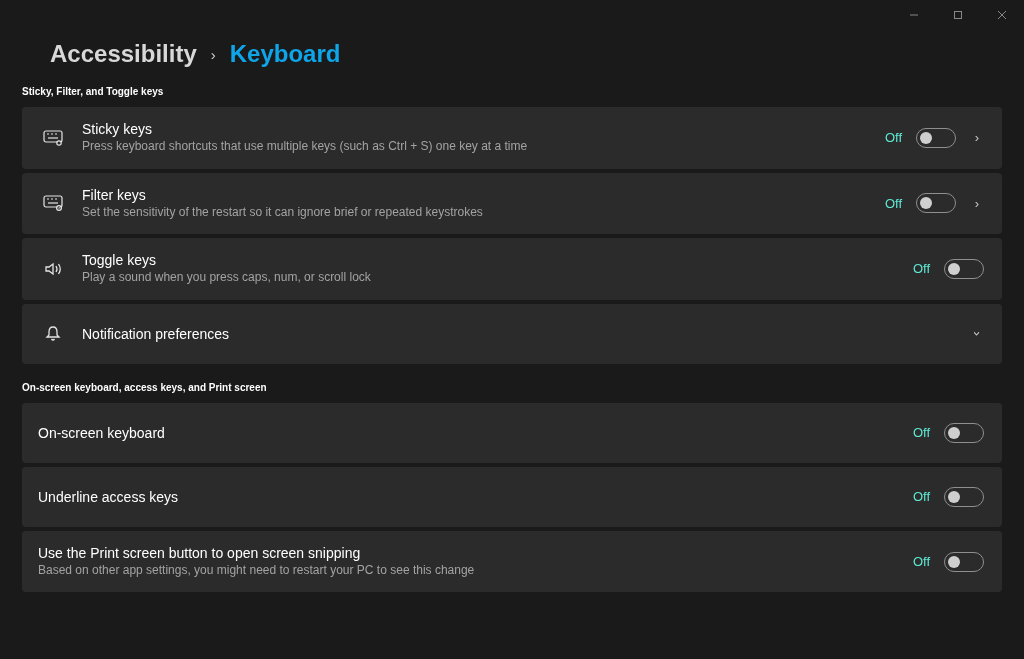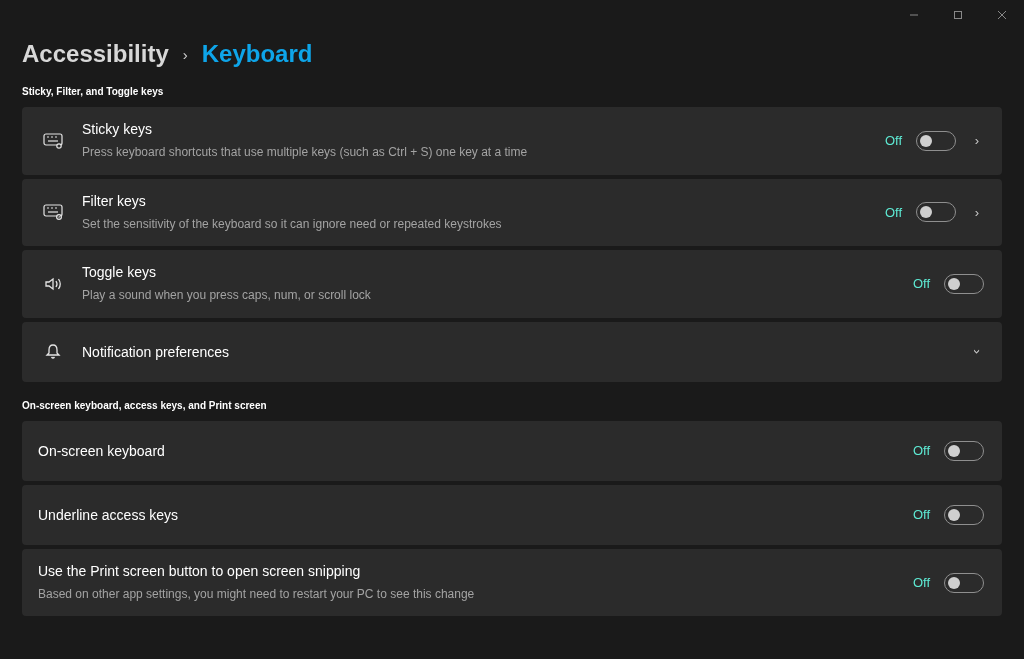--- a/index.html
+++ b/index.html
@@ -30,20 +30,21 @@
     font-size: 10px;
   }
   .content {
     padding: 40px 22px 0 22px;
   }
   .breadcrumb {
     display: flex;
     align-items: center;
     gap: 14px;
     margin-bottom: 18px;
+    margin-left: 28px;
   }
   .breadcrumb .crumb-parent {
     font-size: 24px;
     font-weight: 600;
     color: #d8d8d8;
   }
   .breadcrumb .chev {
     color: #cfcfcf;
     font-size: 15px;
   }
@@ -77,21 +78,21 @@
     width: 34px;
     display: flex;
     justify-content: center;
     color: #e4e4e4;
     flex-shrink: 0;
   }
   .card .text-slot {
     flex: 1;
     display: flex;
     flex-direction: column;
-    gap: 8px;
+    gap: 2px;
     padding-left: 12px;
   }
   .card.no-icon .text-slot { padding-left: 2px; }
   .card .title {
     font-size: 14px;
     color: #ffffff;
   }
   .card .desc {
     font-size: 12px;
     color: #a3a3a3;
@@ -208,21 +209,21 @@
           <line x1="4" y1="4" x2="6" y2="4"></line>
             <line x1="8" y1="4" x2="10" y2="4"></line>
             <line x1="12" y1="4" x2="14" y2="4"></line>
           <line x1="5" y1="8" x2="15" y2="8"></line>
           <circle cx="16" cy="13" r="2.4" fill="#2b2b2b"></circle>
           <path d="M15 12.5 l1 1 l1.6 -2" stroke-width="1"></path>
         </svg>
       </div>
       <div class="text-slot">
         <span class="title">Filter keys</span>
-        <span class="desc">Set the sensitivity of the keyboard so it can ignore need or repeated keystrokes</span>
+        <span class="desc">Set the sensitivity of the restart so it can ignore brief or repeated keystrokes</span>
       </div>
       <div class="controls">
         <span class="state-label">Off</span>
         <div class="toggle"></div>
         <span class="chevron">›</span>
       </div>
     </div>
 
     <div class="card">
       <div class="icon-slot">

